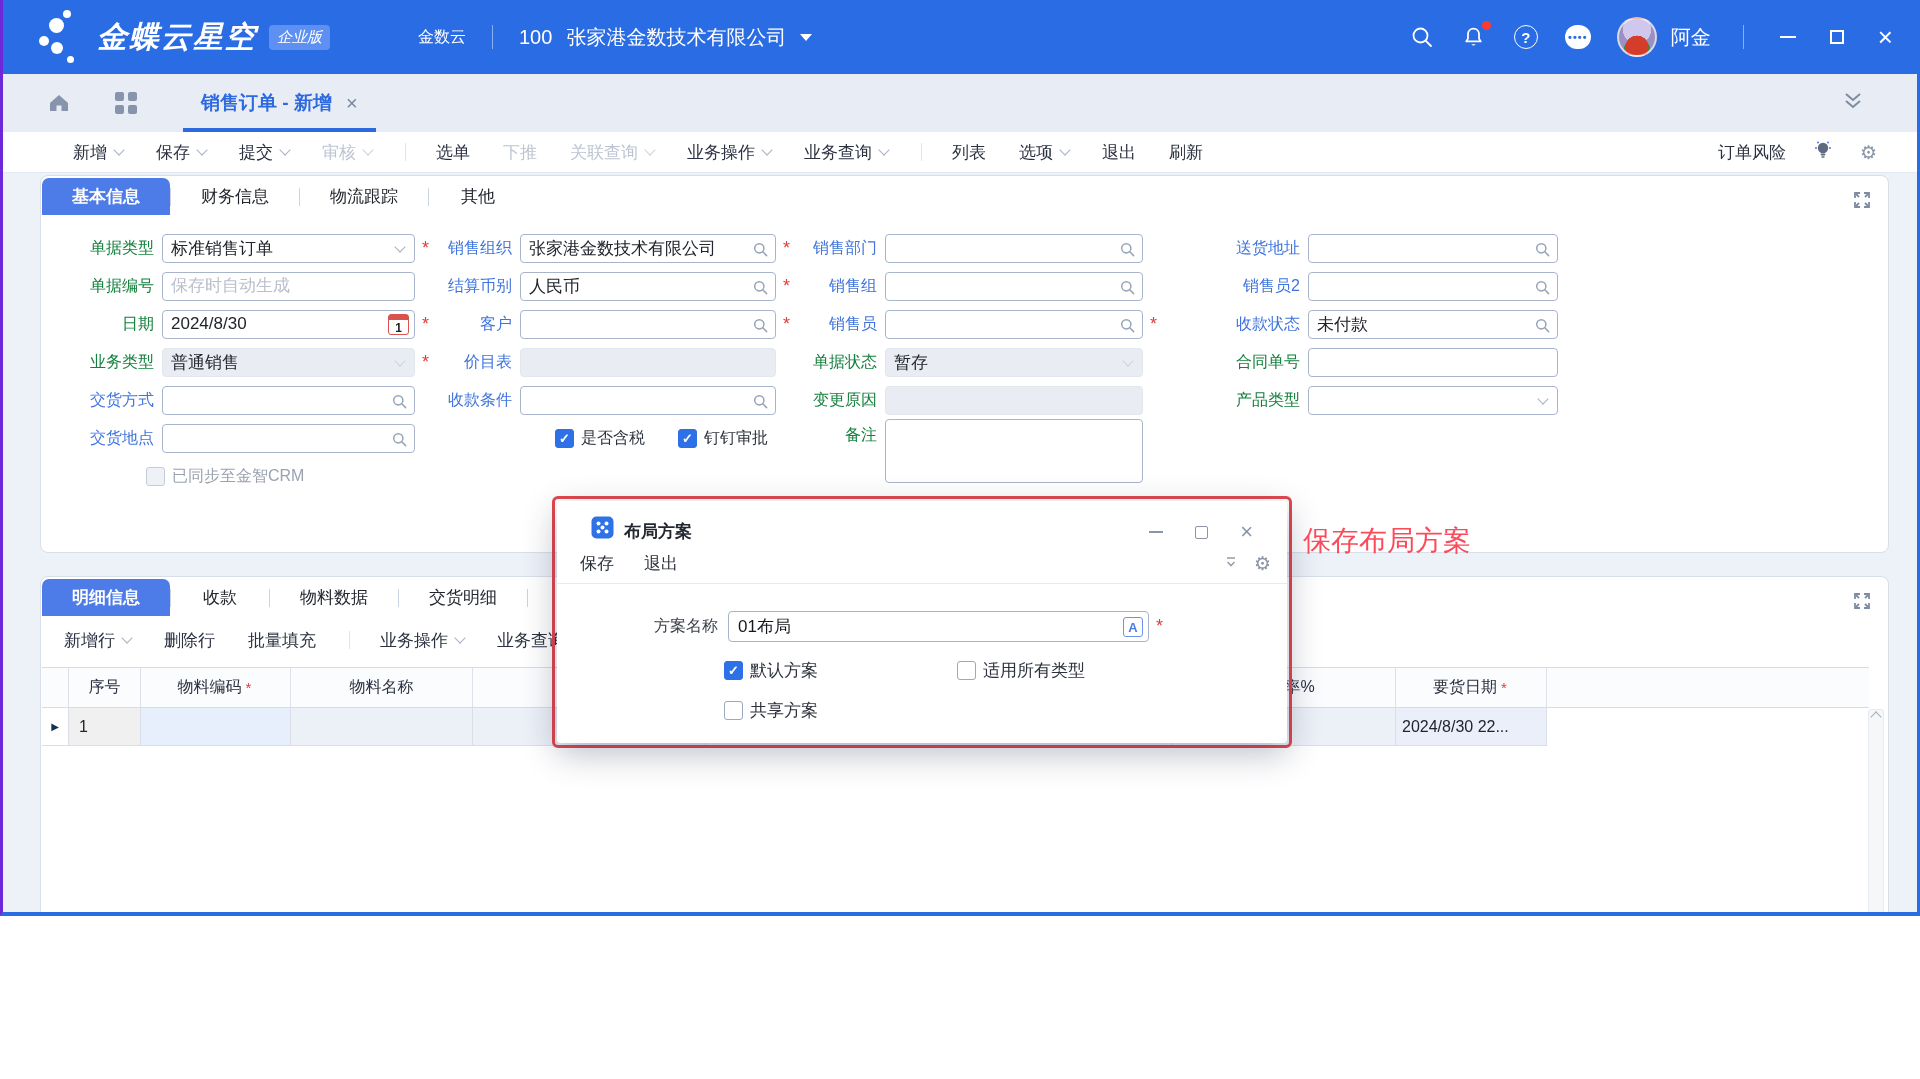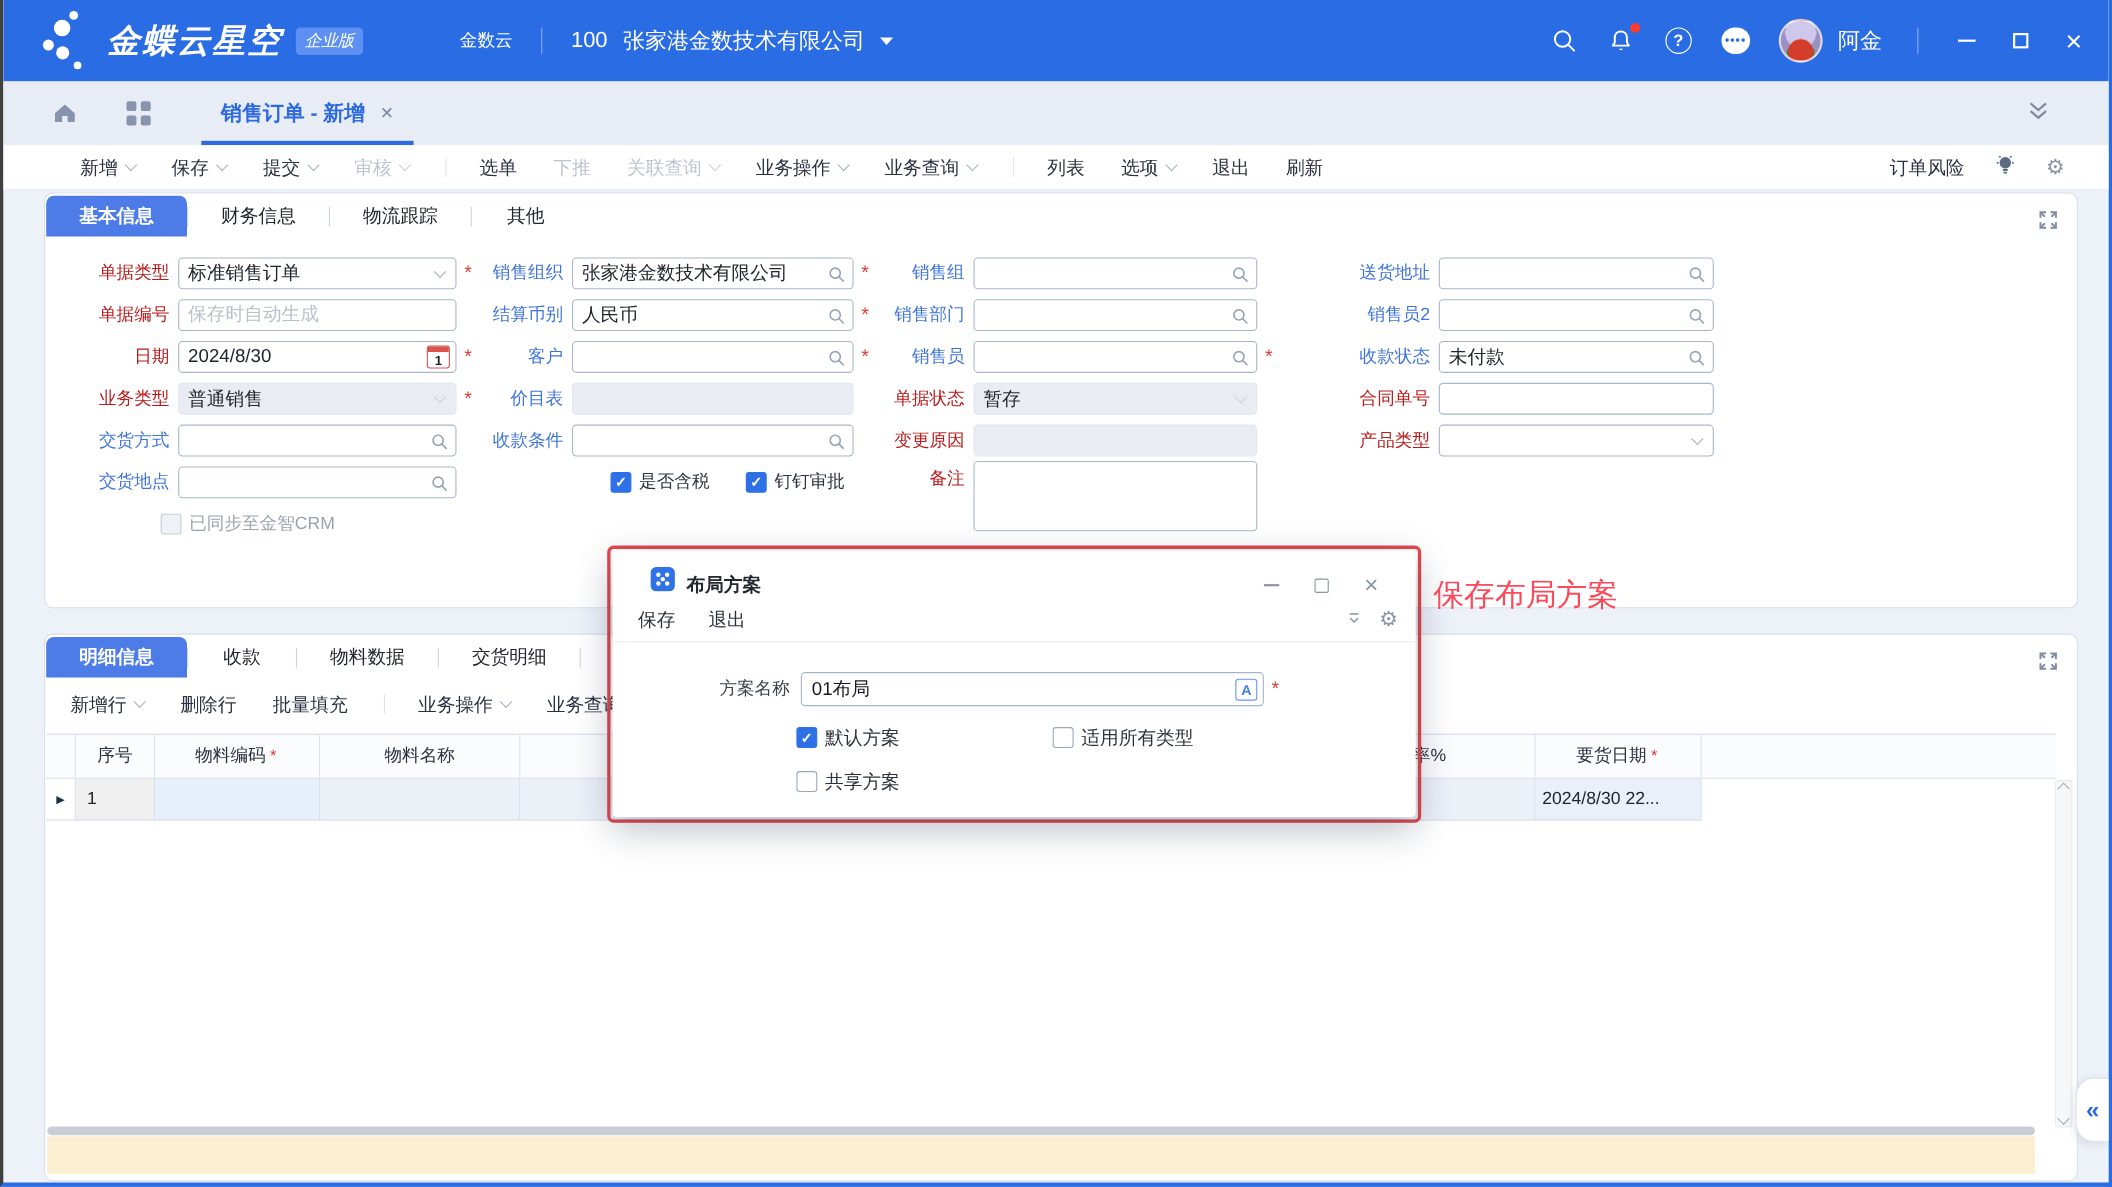--- a/index.html
+++ b/index.html
@@ -1,18 +1,18 @@
 <!DOCTYPE html>
 <html><head>
 <meta charset="utf-8">
 <style>
 *{margin:0;padding:0;box-sizing:border-box}
 body{font-family:"Liberation Sans",sans-serif;background:#fff;-webkit-font-smoothing:antialiased}
-.app{position:relative;width:1920px;height:1079px;background:#edf1f8;overflow:hidden;
-  border-left:3px solid #404040;border-right:3px solid #2a6ce4;border-bottom:4px solid #2a6ce4}
+.app{position:relative;width:1920px;height:916px;background:#edf1f8;overflow:hidden;
+  border-left:3px solid #6d28d9;border-right:3px solid #2a6ce4;border-bottom:4px solid #2a6ce4}
 i,em{font-style:normal}
 
 
 .hdr{position:absolute;top:0;left:0;right:0;height:74px;background:#2a6ce4;display:flex;align-items:center;color:#fff;padding-left:34px}
 .logo-dots{position:relative;width:46px;height:54px;margin-right:14px}
 .logo-dots i{position:absolute;background:#fff;border-radius:50%}
 .ld1{width:10px;height:10px;left:2px;top:26px}
 .ld2{width:15px;height:15px;left:12px;top:8px}
 .ld3{width:8px;height:8px;left:26px;top:0}
 .ld4{width:12px;height:12px;left:14px;top:32px}
@@ -67,21 +67,21 @@
 .ptabs{position:absolute;top:2px;left:1px;height:37px;display:flex;align-items:flex-end}
 .ptab{height:37px;min-width:98px;padding:0 30px;display:flex;align-items:center;justify-content:center;font-size:17px;color:#23262e;cursor:pointer}
 .ptab.sel{background:#4d7be8;color:#fff;border-radius:7px 7px 0 0;min-width:126px;font-weight:bold}
 .vsep{width:1px;height:18px;background:#ccd3e0;align-self:center}
 .expand-ic{position:absolute;top:14px;right:16px;cursor:pointer}
 
 
 .fcol{position:absolute;top:53px}
 .fc1{left:10px}.fc2{left:383px}.fc3{left:750px}.fc4{left:1170px}
 .frow{height:38px;display:flex;align-items:center}
-.flabel{display:inline-block;text-align:right;font-size:16px;color:#b91c1c;margin-right:8px;white-space:nowrap}
+.flabel{display:inline-block;text-align:right;font-size:16px;color:#15803d;margin-right:8px;white-space:nowrap}
 .fc1 .flabel{width:103px}.fc2 .flabel{width:88px}.fc3 .flabel{width:86px}.fc4 .flabel{width:89px}
 .flabel.blu{color:#3f74dd;cursor:pointer}
 .fbox{position:relative;height:29px;border:1px solid #a9b5cc;border-radius:4px;background:#fff;display:flex;align-items:center}
 .fc1 .fbox{width:253px}.fc2 .fbox{width:256px}.fc3 .fbox{width:258px}.fc4 .fbox{width:250px}
 .fbox input{border:none;outline:none;background:transparent;font-family:inherit;font-size:17px;color:#20242c;width:100%;height:100%;padding:0 26px 0 8px}
 .fbox.plain input{padding-right:8px}
 .fbox input::placeholder{color:#b9c0cc}
 .fbox .mag{position:absolute;right:7px;top:7px}
 .fbox .cv{position:absolute;right:10px;top:12px}
 .fbox.dis{background:#e9ecf3;border-color:#e2e6ee}
@@ -430,31 +430,31 @@
           </span>
         <span class="cbgroup" style="margin-left:33px">
             <span class="cb on"></span>
             <span class="cblab">钉钉审批</span>
           </span>
       </div>
     </div>
 
     <div class="fcol fc3">
       <div class="frow">
+        <span class="flabel blu">销售部门</span>
+        <div class="fbox">
+          <input value="" style="">
+          <span class="mag"><svg width="15" height="15" viewBox="0 0 15 15">
+                <circle cx="6.3" cy="6.3" r="4.6" fill="none" stroke="#97a3b6" stroke-width="1.5"></circle>
+                <line x1="9.8" y1="9.8" x2="13.6" y2="13.6" stroke="#97a3b6" stroke-width="1.5" stroke-linecap="round"></line>
+              </svg></span>
+        </div>
+      </div>
+      <div class="frow">
         <span class="flabel blu">销售组</span>
-        <div class="fbox">
-          <input value="" style="">
-          <span class="mag"><svg width="15" height="15" viewBox="0 0 15 15">
-                <circle cx="6.3" cy="6.3" r="4.6" fill="none" stroke="#97a3b6" stroke-width="1.5"></circle>
-                <line x1="9.8" y1="9.8" x2="13.6" y2="13.6" stroke="#97a3b6" stroke-width="1.5" stroke-linecap="round"></line>
-              </svg></span>
-        </div>
-      </div>
-      <div class="frow">
-        <span class="flabel blu">销售部门</span>
         <div class="fbox">
           <input value="" style="">
           <span class="mag"><svg width="15" height="15" viewBox="0 0 15 15">
                 <circle cx="6.3" cy="6.3" r="4.6" fill="none" stroke="#97a3b6" stroke-width="1.5"></circle>
                 <line x1="9.8" y1="9.8" x2="13.6" y2="13.6" stroke="#97a3b6" stroke-width="1.5" stroke-linecap="round"></line>
               </svg></span>
         </div>
       </div>
       <div class="frow">
         <span class="flabel blu">销售员</span>

